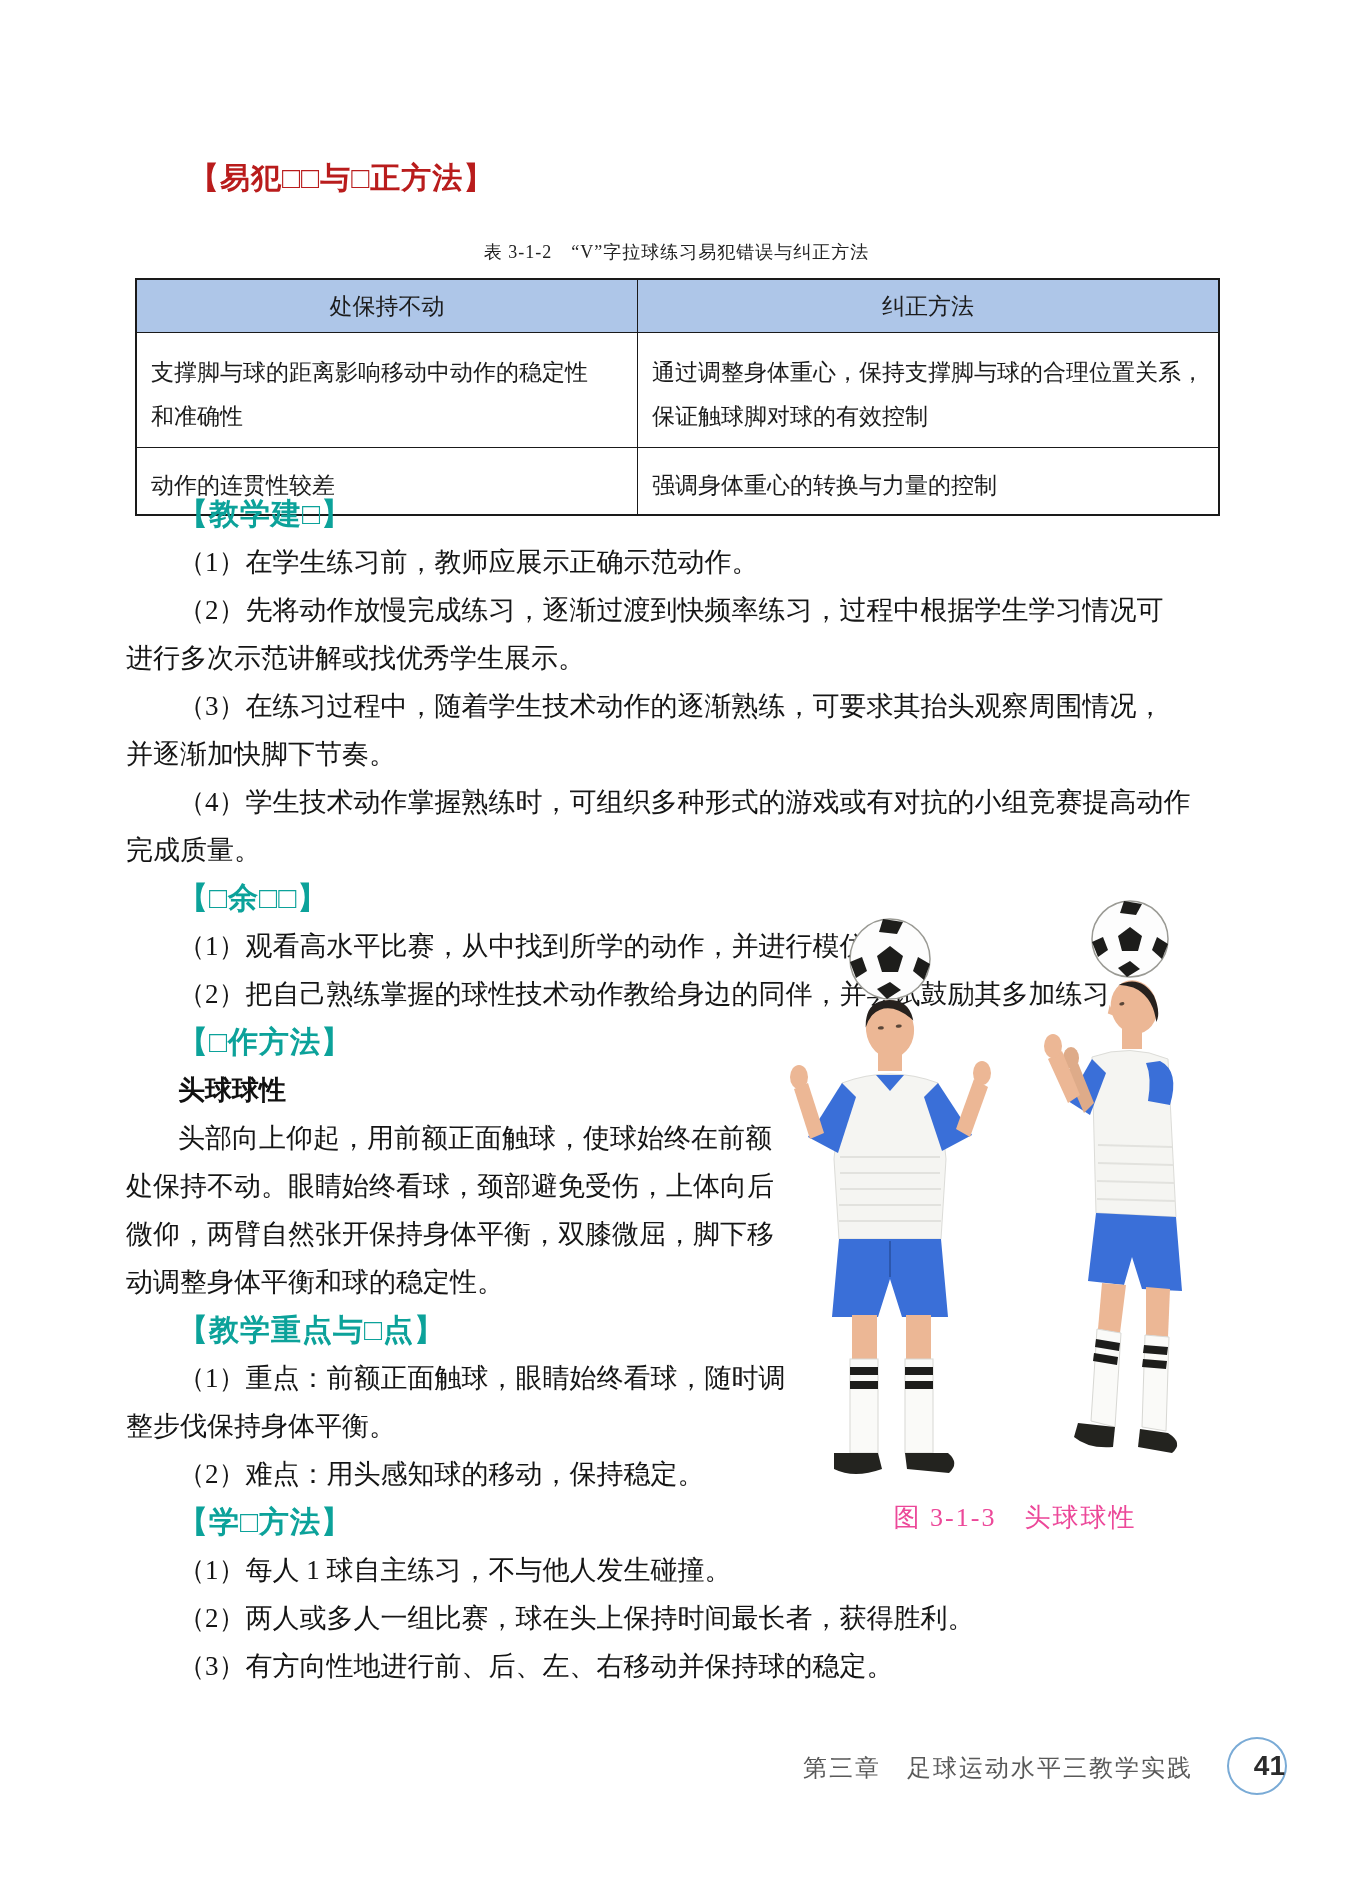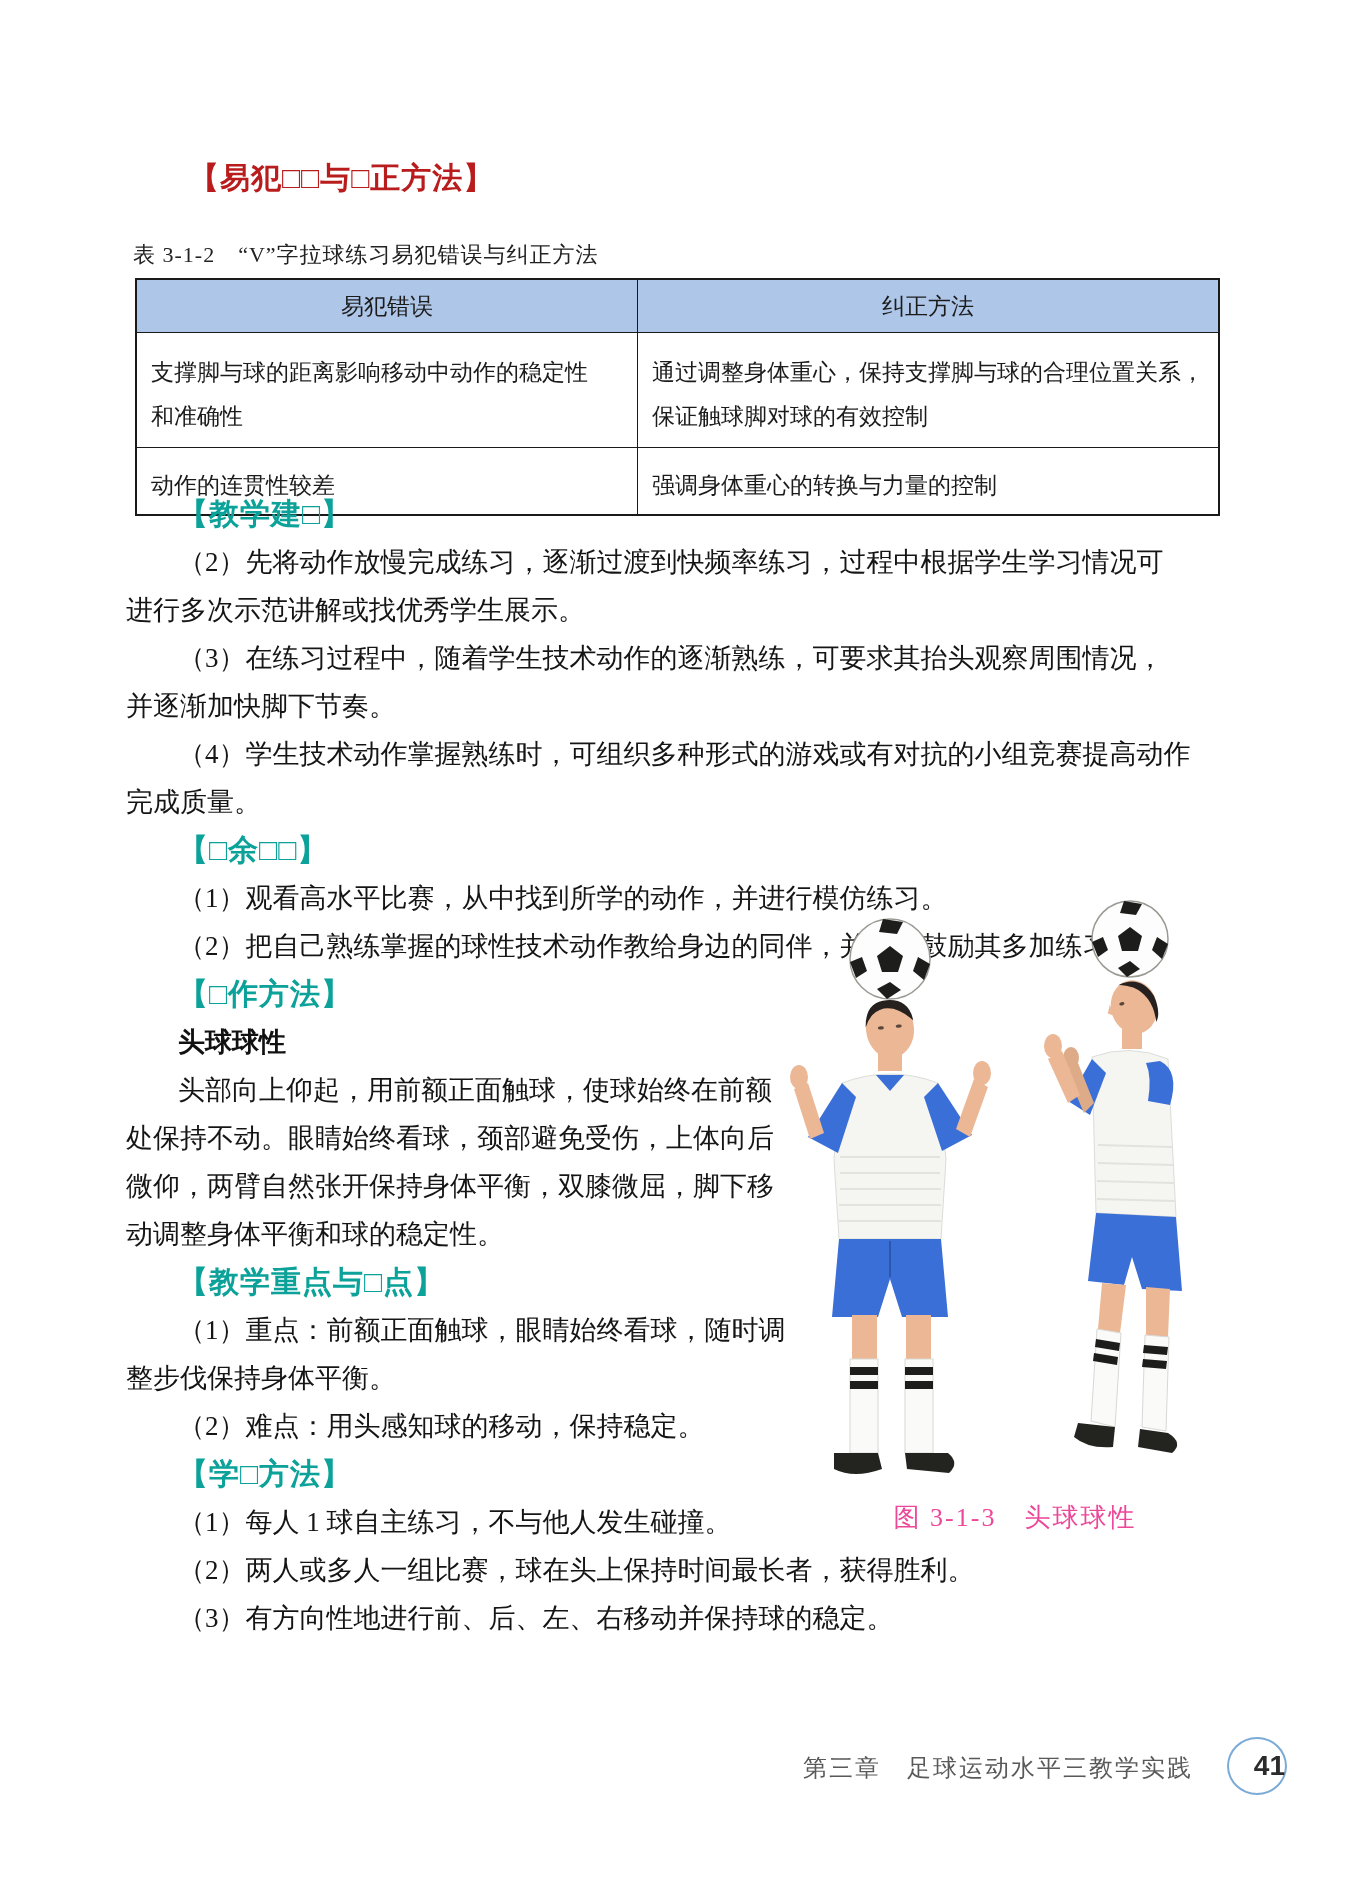--- a/index.html
+++ b/index.html
@@ -7,21 +7,21 @@
         font-family:"Liberation Serif","DejaVu Serif",serif;color:#151515;overflow:hidden;}
 
   .abs{position:absolute;}
 
   
   .teal-head{font-family:"Liberation Sans","DejaVu Sans",sans-serif;font-weight:bold;
              color:#b91c1c;font-size:30px;letter-spacing:1px;white-space:nowrap;}
   #heading-top{left:189px;top:158px;}
 
   
-  #table-title{left:133px;top:240px;width:1087px;font-size:22px;
+  #table-title{left:133px;top:240px;width:1087px;text-align:center;font-size:18px;
                color:#222;letter-spacing:1px;white-space:nowrap;}
 
   
   #err-table{left:135px;top:278px;width:1085px;border:2px solid #1a1a1a;border-collapse:collapse;
              table-layout:fixed;font-size:23px;color:#1b1b1b;}
   #err-table td,#err-table th{border:1px solid #1a1a1a;vertical-align:middle;font-weight:normal;}
   #err-table th{background:#aec6e8;height:50px;text-align:center;}
   #err-table .c1{width:498px;}
   #err-table td{padding:16px 0 6px 14px;}
   #err-table .cell-line{line-height:44px;white-space:nowrap;}
@@ -55,21 +55,21 @@
 
 <div id="page">
 
   <div id="heading-top" class="abs teal-head">【易犯□□与□正方法】</div>
 
   <div id="table-title" class="abs">表 3-1-2　“V”字拉球练习易犯错误与纠正方法</div>
 
   <table id="err-table" class="abs">
     <tbody>
         <tr>
-      <th class="c1">易犯错误</th>
+      <th class="c1">处保持不动</th>
       <th>纠正方法</th>
     </tr>
     <tr class="r1">
       <td>
         <div class="cell-line">支撑脚与球的距离影响移动中动作的稳定性</div>
         <div class="cell-line">和准确性</div>
       </td>
       <td>
         <div class="cell-line">通过调整身体重心，保持支撑脚与球的合理位置关系，</div>
         <div class="cell-line">保证触球脚对球的有效控制</div>
@@ -81,20 +81,21 @@
       </td>
       <td>
         <div class="cell-line">强调身体重心的转换与力量的控制</div>
       </td>
     </tr>
   </tbody>
     </table>
 
   <div id="flow" class="abs">
     <div class="line teal ind">【教学建□】</div>
+    <div class="line ind">（1）在学生练习前，教师应展示正确示范动作。</div>
     <div class="line ind">（2）先将动作放慢完成练习，逐渐过渡到快频率练习，过程中根据学生学习情况可</div>
     <div class="line">进行多次示范讲解或找优秀学生展示。</div>
     <div class="line ind">（3）在练习过程中，随着学生技术动作的逐渐熟练，可要求其抬头观察周围情况，</div>
     <div class="line">并逐渐加快脚下节奏。</div>
     <div class="line ind">（4）学生技术动作掌握熟练时，可组织多种形式的游戏或有对抗的小组竞赛提高动作</div>
     <div class="line">完成质量。</div>
     <div class="line teal ind">【□余□□】</div>
     <div class="line ind">（1）观看高水平比赛，从中找到所学的动作，并进行模仿练习。</div>
     <div class="line ind">（2）把自己熟练掌握的球性技术动作教给身边的同伴，并尝试鼓励其多加练习。</div>
     <div class="line teal ind">【□作方法】</div>

